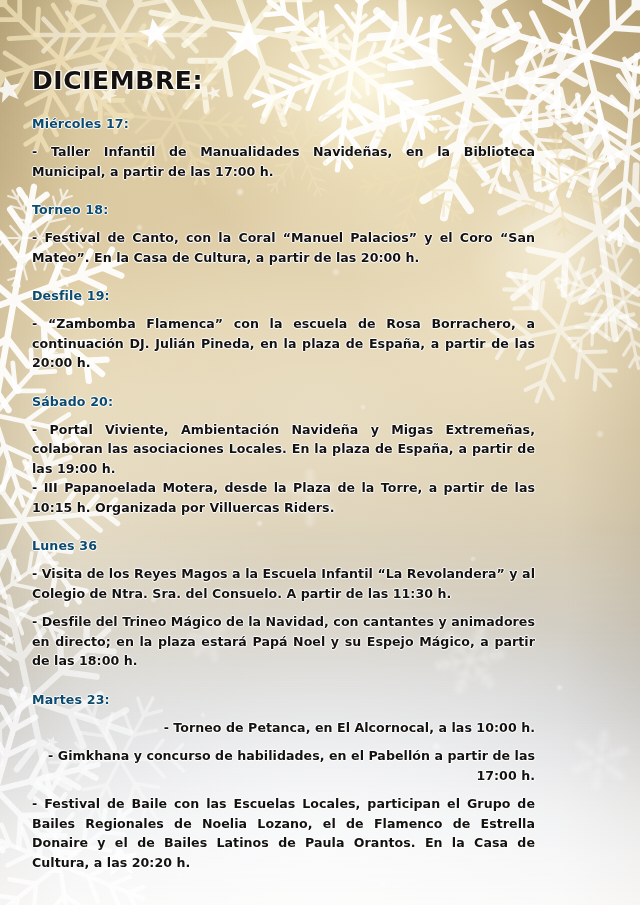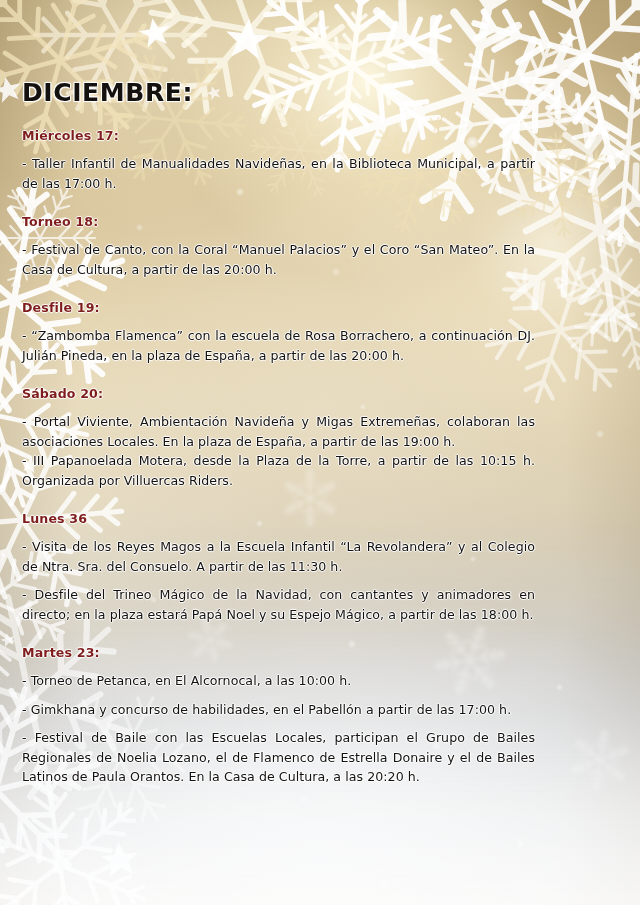--- a/index.html
+++ b/index.html
@@ -110,23 +110,23 @@
       rgba(246,247,249,0.42) 80%,
       rgba(249,250,251,0.62) 88%,
       rgba(252,253,254,0.74) 95%,
       rgba(255,255,255,0.80) 100%);
   }
 
   
   .content {
     position:absolute;
     z-index:10;
-    left:0; top:12px;
+    left:0; top:0;
     width:557px;
-    padding:0 18px 0 22px;
+    padding:0 18px 0 32px;
   }
 
   .heading {
     font-family:"DejaVu Sans", sans-serif;
     font-weight:700;
     font-size:25px;
     letter-spacing:0.6px;
     color:#15110e;
     margin-top:66px;
     margin-bottom:18px;
@@ -135,52 +135,52 @@
        1px 1px 0 rgba(255,255,255,0.85),
       -1px 1px 0 rgba(255,255,255,0.85),
        1px -1px 0 rgba(255,255,255,0.85),
       -1px -1px 0 rgba(255,255,255,0.85);
   }
 
   .daylabel {
     font-family:"DejaVu Sans", sans-serif;
     font-weight:700;
     font-size:12.6px;
-    color:#7f1d1d;
+    color:#0c4a6e;
     letter-spacing:0.15px;
     margin-top:21px;
     margin-bottom:11px;
     text-shadow:
        0 0 2.5px rgba(255,255,255,0.95),
        1px 0 0 rgba(255,255,255,0.8),
       -1px 0 0 rgba(255,255,255,0.8),
        0 1px 0 rgba(255,255,255,0.8),
        0 -1px 0 rgba(255,255,255,0.8);
   }
 
   .entry {
     font-family:"DejaVu Sans", sans-serif;
-    font-weight:400;
+    font-weight:700;
     font-size:12.6px;
     line-height:19.5px;
     color:#141210;
     text-align:justify;
     text-justify:inter-word;
     letter-spacing:0.05px;
     margin-bottom:9px;
     padding-right:4px;
     text-shadow:
        0 0 2.5px rgba(255,255,255,0.95),
        1px 0 0 rgba(255,255,255,0.8),
       -1px 0 0 rgba(255,255,255,0.8),
        0 1px 0 rgba(255,255,255,0.8),
        0 -1px 0 rgba(255,255,255,0.8);
   }
   .entry:last-child { margin-bottom:0; }
-  .entry.nojustify { text-align:left; }
+  .entry.nojustify { text-align:right; }
 
   .section { margin-bottom:0; }
 </style>
 </head>
 <body>
 
 <div class="poster">
 
   <div class="bg-base"></div>
   <div class="bg-glow"></div>

